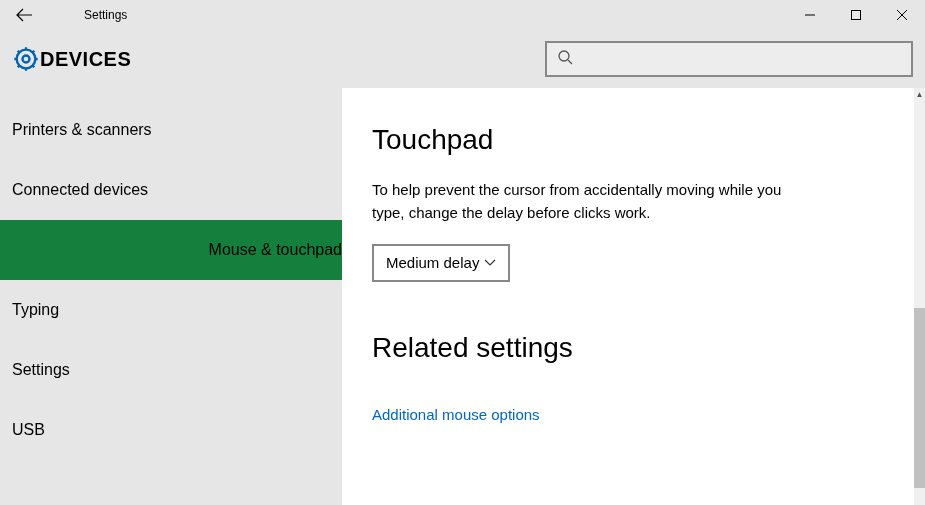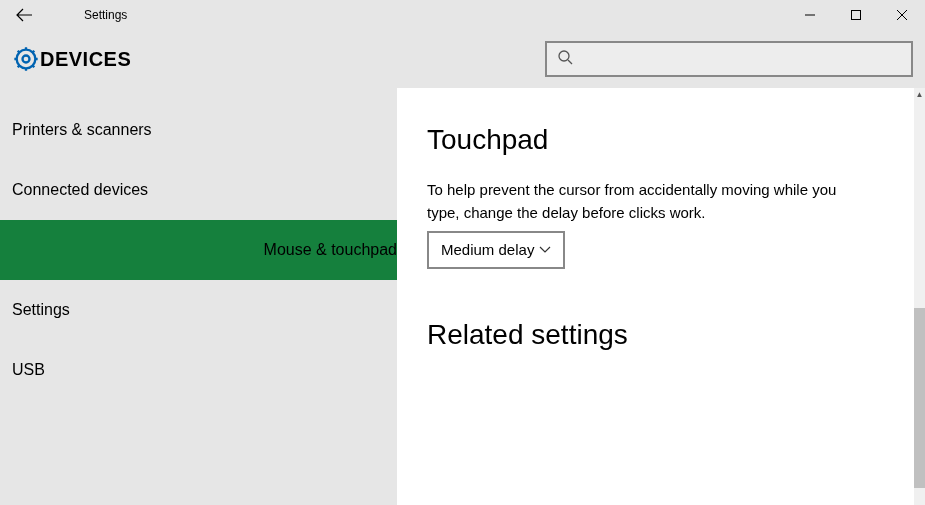--- a/index.html
+++ b/index.html
@@ -72,21 +72,21 @@
     background: transparent;
     font-size: 15px;
     font-family: inherit;
     font-weight: 300;
     color: #555;
     outline: none;
   }
   .search-input::placeholder { color: #666; }
   .search-icon { color: #444; }
   .body-wrap { display: flex; height: 417px; }
-  .sidebar { width: 397px; background: #e6e6e6; padding-top: 12px; }
+  .sidebar { width: 342px; background: #e6e6e6; padding-top: 12px; }
   .side-item {
     height: 60px;
     display: flex;
     align-items: center;
     padding-left: 12px;
     font-size: 16px;
     font-weight: 400;
   }
   .side-item.selected { background: #15803d; justify-content: flex-end; }
   .content {
@@ -98,21 +98,21 @@
   .section-heading {
     font-size: 28px;
     font-weight: 400;
     margin-bottom: 22px;
   }
   .section-heading.mt { margin-top: 50px; }
   .desc {
     font-size: 15px;
     line-height: 1.55;
     max-width: 440px;
-    margin-bottom: 6px;
+    margin-bottom: 19px;
     font-weight: 400;
   }
   .dropdown {
     display: inline-flex;
     align-items: center;
     border: 2px solid #888;
     height: 38px;
     padding: 0 12px;
     gap: 5px;
     font-size: 15px;
@@ -198,39 +198,43 @@
     <div class="side-item">
         <span>Printers &amp; scanners</span>
       </div>
     <div class="side-item">
         <span>Connected devices</span>
       </div>
     <div class="side-item selected">
         <span>Mouse &amp; touchpad</span>
       </div>
     <div class="side-item">
+        <span>Typing</span>
+      </div>
+    <div class="side-item">
         <span>Settings</span>
       </div>
     <div class="side-item">
         <span>USB</span>
       </div>
   </div>
 
   <div class="content">
     <h2 class="section-heading">Touchpad</h2>
     <p class="desc">To help prevent the cursor from accidentally moving while you type, change the delay before clicks work.</p>
     <div class="dropdown">
       <span>Medium delay</span>
       <span class="chev">
         <svg width="12" height="8" viewBox="0 0 12 8">
             <path d="M1 1 L6 6 L11 1" stroke="#333" stroke-width="1.2" fill="none"></path>
           </svg>
       </span>
     </div>
 
     <h2 class="section-heading mt">Related settings</h2>
+    <a class="link">Additional mouse options</a>
 
     <div class="scrollbar-track">
       <div class="scroll-arrow-up">▲</div>
       <div class="scrollbar-thumb"></div>
     </div>
   </div>
 </div>
 
 </body></html>

